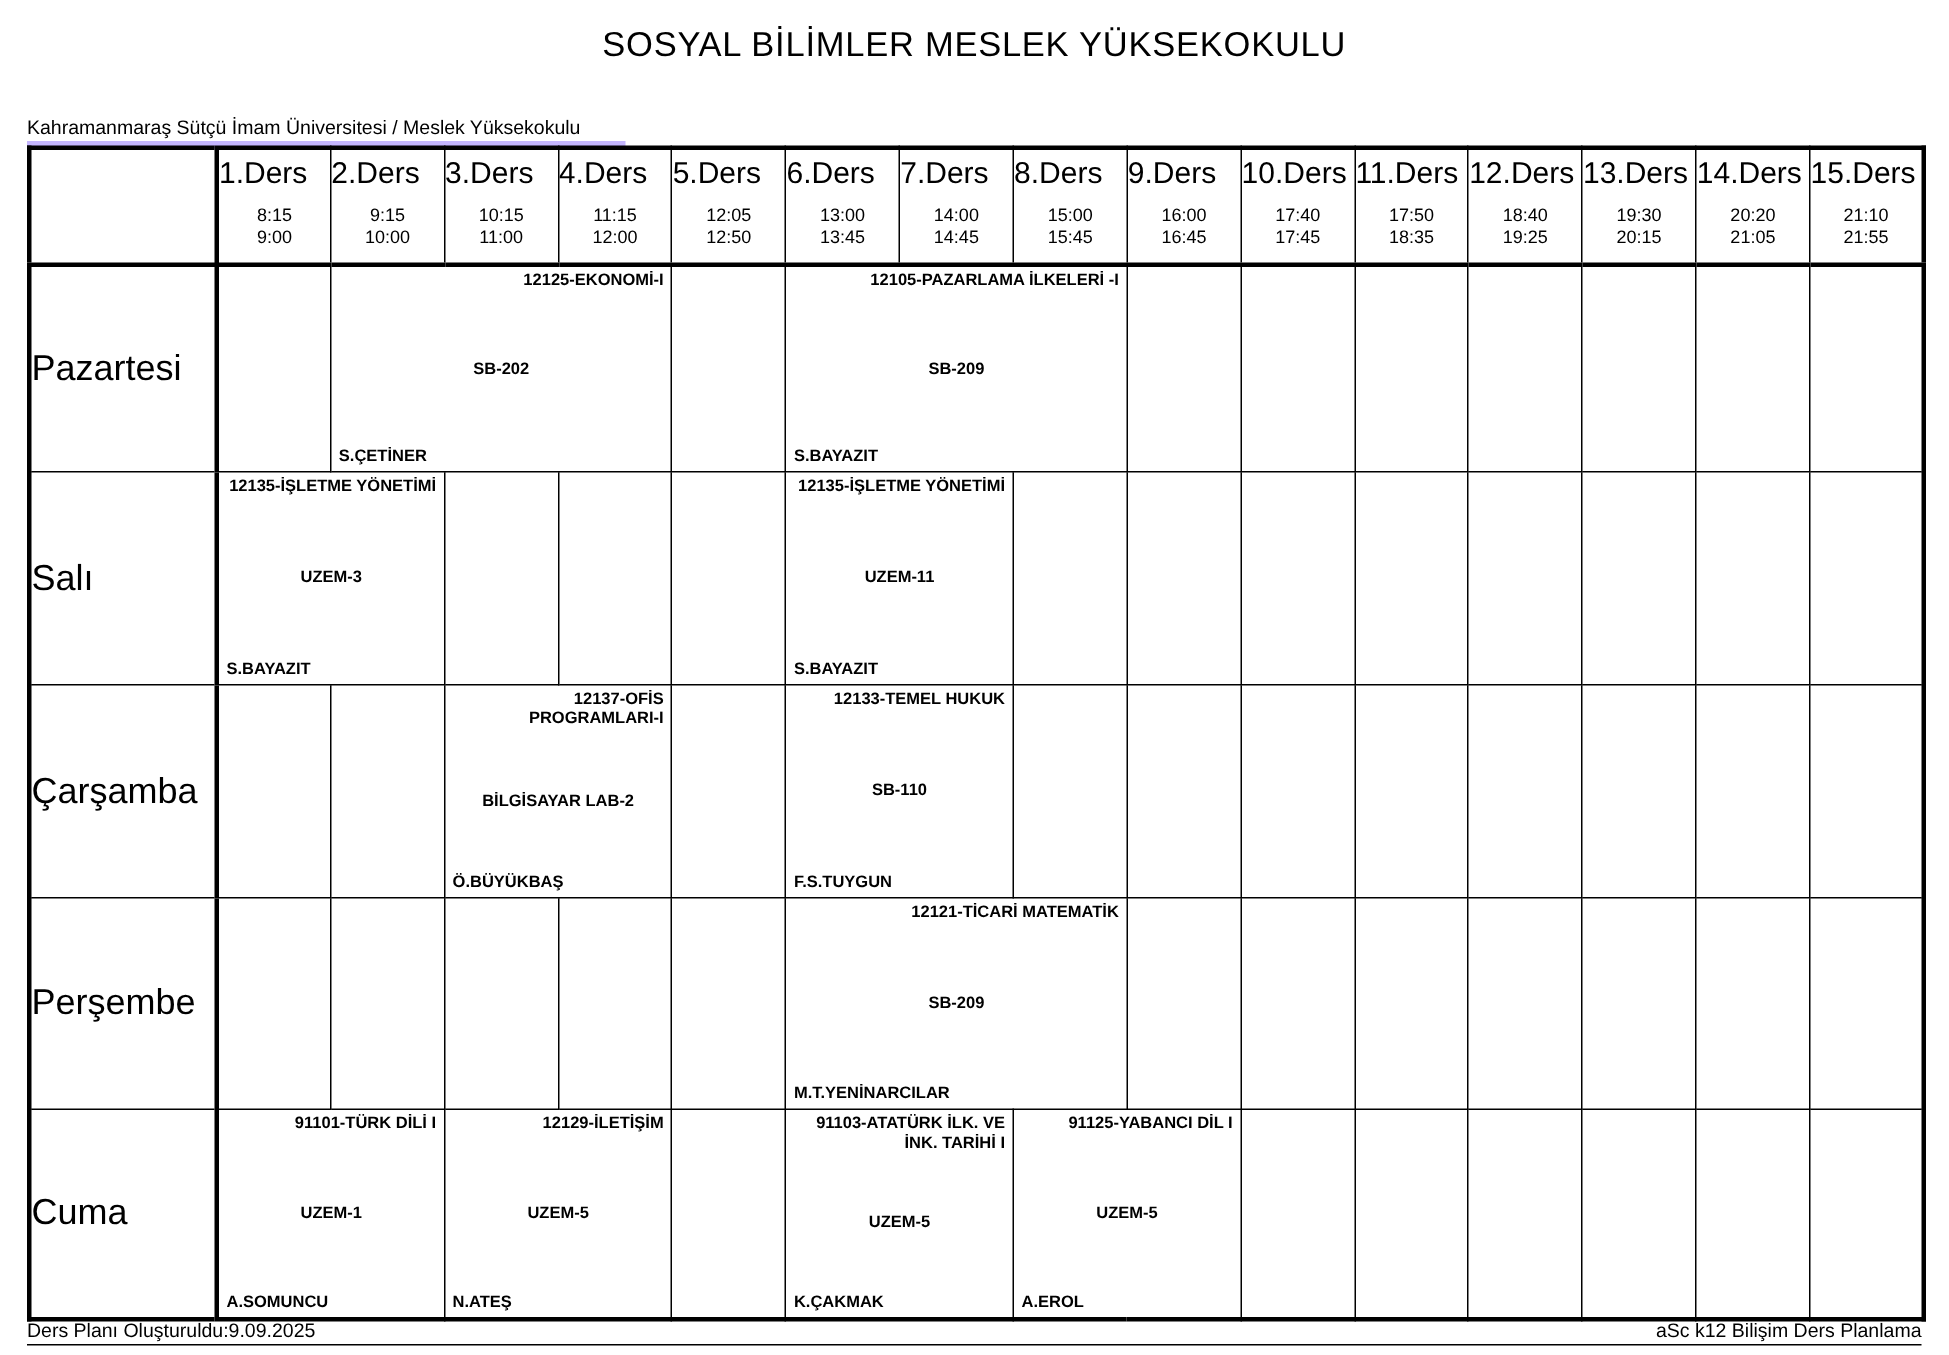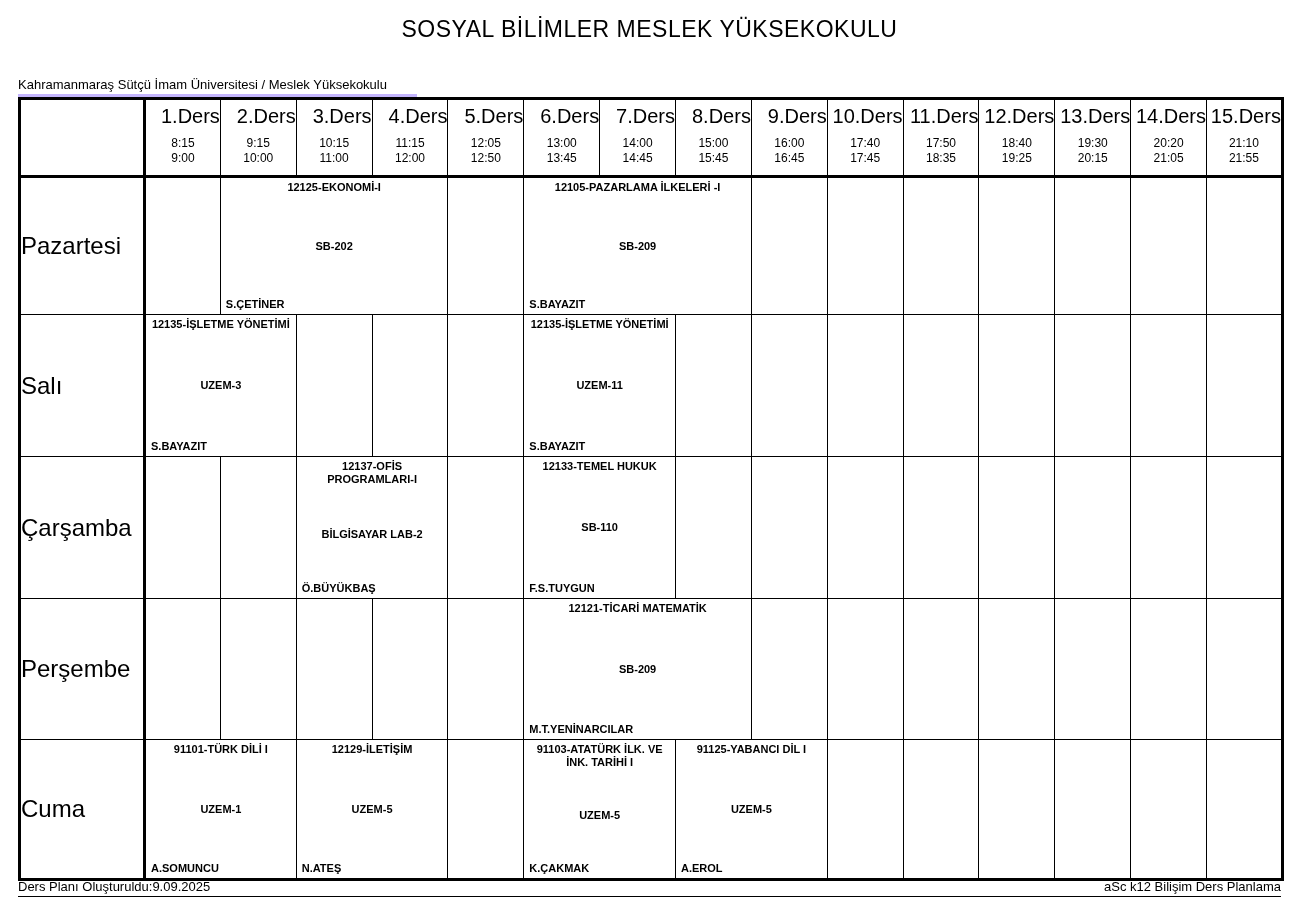--- a/index.html
+++ b/index.html
@@ -28,35 +28,35 @@
   }
   .timetable th, .timetable td {
     border:1px solid #000;
     padding:0; margin:0;
     font-weight:normal;
     position:relative;
     overflow:hidden;
   }
   .timetable thead th { border-bottom:3px solid #000; vertical-align:top; }
   .timetable .corner, .timetable .day { border-right:3px solid #000; }
-  .pname  { font-size:20px; line-height:26px; padding-top:3px; text-align:right; white-space:nowrap; }
+  .pname  { font-size:20px; line-height:26px; padding-top:3px; text-align:left; white-space:nowrap; }
   .ptimes { font-size:12px; line-height:15px; padding-top:7px; text-align:center; }
   .day {
     font-size:24px; text-align:left; vertical-align:middle;
     padding-left:6px;
   }
   td.lesson .lwrap {
     position:absolute; left:0; top:0; right:0; bottom:0;
     display:flex; flex-direction:column; justify-content:space-between;
     padding:3px 5px; box-sizing:border-box;
   }
   .lcourse, .lroom, .lteacher {
     font-size:11px; font-weight:bold; line-height:13px;
   }
-  .lcourse  { text-align:center; }
+  .lcourse  { text-align:right; }
   .lroom    { text-align:center; }
   .lteacher { text-align:left; }
   .footer {
     position:absolute; left:18px; top:879px; width:1263px;
     display:flex; justify-content:space-between;
     font-size:13px; line-height:16px;
     border-bottom:1px solid #000; padding-bottom:1px;
     box-sizing:border-box;
   }
 </style>

